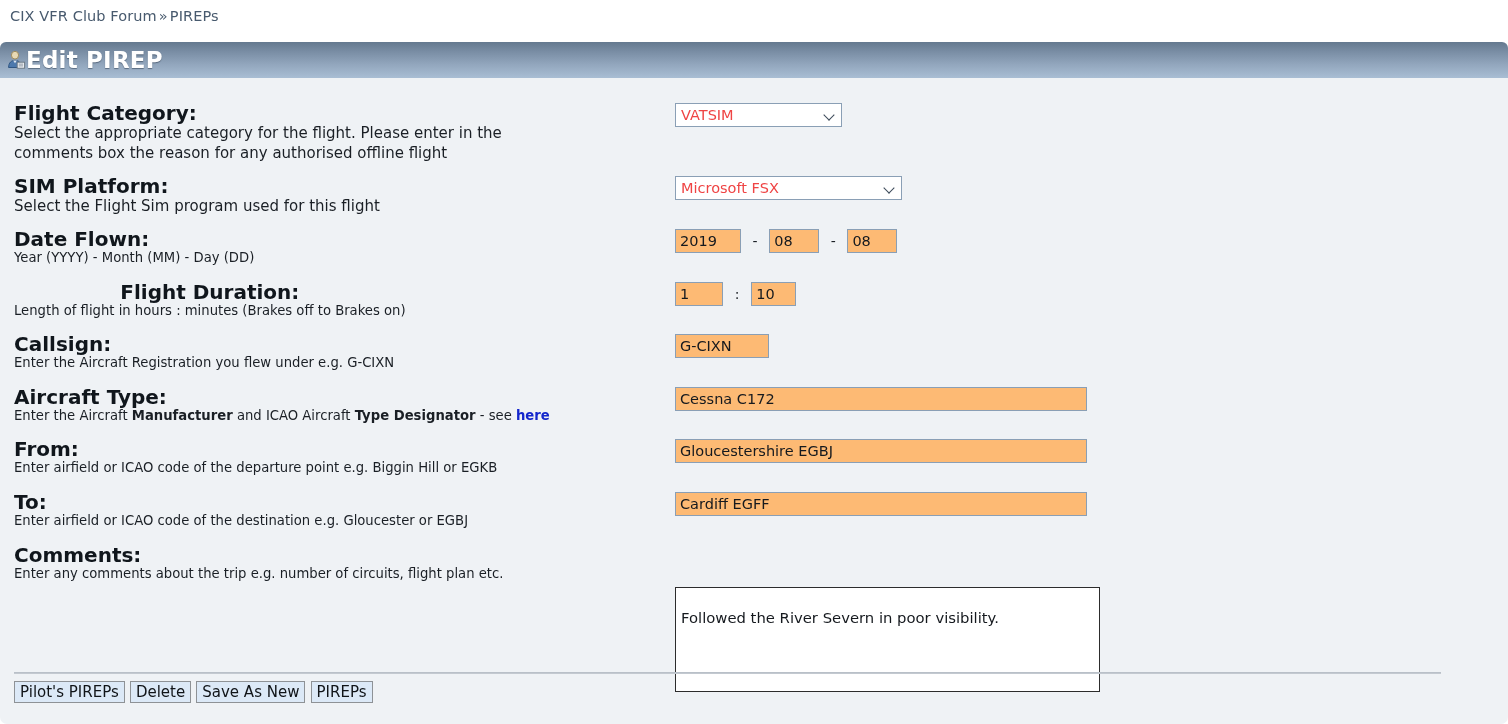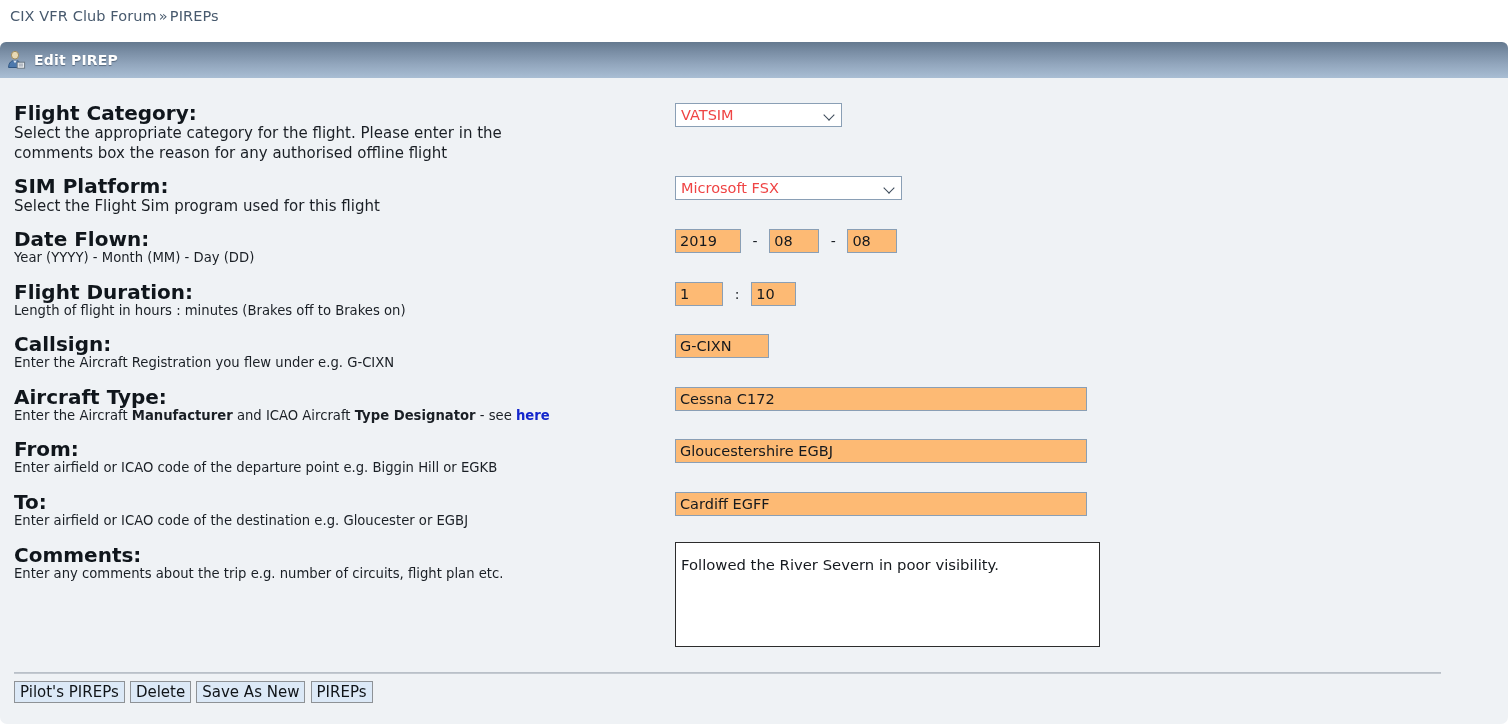--- a/index.html
+++ b/index.html
@@ -34,23 +34,23 @@
     width: 1508px; height: 36px;
     background: linear-gradient(to bottom, #64798f 0%, #7a8ea5 28%, #92a6bd 62%, #a9bed4 100%);
     border-top-left-radius: 6px;
     border-top-right-radius: 6px;
     display: flex;
     align-items: center;
     padding-left: 6px;
   }
   .titlebar .ttl {
     color: #ffffff;
-    font-size: 14px;
+    font-size: 23px;
     font-weight: bold;
-    margin-left: 8px;
+    margin-left: 0;
     text-shadow: 0 1px 1px rgba(40,55,75,.55);
     letter-spacing: .2px;
   }
   .avatar-ico { width: 20px; height: 20px; position: relative; flex: none; }
 
   
   .panel {
     position: absolute;
     left: 0; top: 78px;
     width: 1508px; height: 646px;
@@ -122,25 +122,26 @@
     width: 18px; text-align: center;
     vertical-align: middle;
   }
 
   textarea.tarea {
     background: #ffffff;
     border: 1px solid #2c2c2c;
     font-family: "DejaVu Sans", "Liberation Sans", sans-serif;
     font-size: 14.8px;
     color: #15191e;
-    padding: 12px 5px;
+    padding: 20px 5px;
     resize: none;
     border-radius: 0;
     line-height: 19px;
     overflow: hidden;
+    margin-top: 45px;
   }
 
   
   .rule {
     position: absolute;
     left: 14px; top: 672px;
     width: 1427px; height: 2px;
     background: #c3c9d0;
     border-top: 1px solid #b9c0c8;
   }
@@ -214,21 +215,21 @@
       <div class="fdesc sm">Year (YYYY) - Month (MM) - Day (DD)</div>
     </div>
     <div class="ctl-col" style="top:151px;">
       <input class="tin" style="width: 66px;" value="2019">
       <span class="dsep">-</span>
       <input class="tin" style="width: 50px;" value="08">
       <span class="dsep">-</span>
       <input class="tin" style="width: 50px;" value="08">
     </div>
 
-    <div class="lab-col" style="top:204px;">
+    <div class="lab-col" style="top:204px;text-align:center;">
       <div class="flab">Flight Duration:</div>
       <div class="fdesc sm">Length of flight in hours : minutes (Brakes off to Brakes on)</div>
     </div>
     <div class="ctl-col" style="top:204px;">
       <input class="tin" style="width: 48px;" value="1">
       <span class="dsep">:</span>
       <input class="tin" style="width: 45px;" value="10">
     </div>
 
     <div class="lab-col" style="top:256px;">

